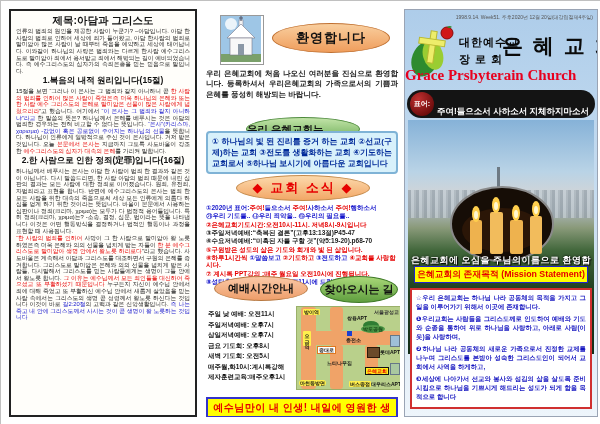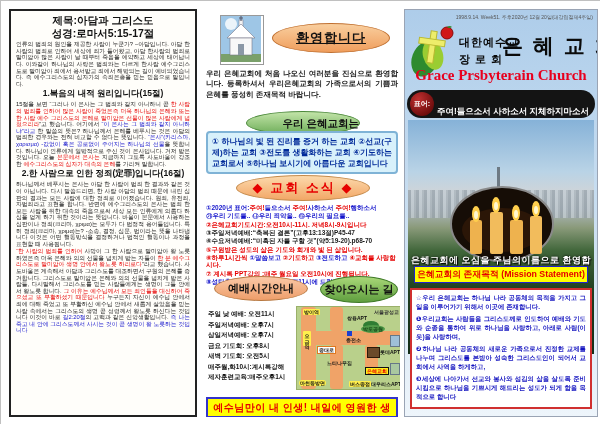--- a/index.html
+++ b/index.html
@@ -17,26 +17,26 @@
   .sermon-body{font-size:5.8px;line-height:1.14;text-align:justify;word-break:break-all;
         margin:1px 0;color:#1a1a1a;}
   .sec-h{font-size:8.5px;font-weight:bold;text-align:center;margin:1px 0;color:#111;}
   .c-k{color:#1a1a1a}.c-r{color:#e60000}.c-b{color:#1414cc}
 
   
   .mid{left:203px;width:196px;height:408px;background:#fff;}
   .church-img{position:absolute;top:6px;left:16px;width:42px;height:48px;border:1px solid #999;}
   .welcome-oval{position:absolute;top:14px;left:68px;width:116px;height:28px;border-radius:50%;
         background:linear-gradient(180deg,#f9cf9f,#ef9d5c);border:1px solid #c07030;
-        color:#111;font-weight:bold;font-size:13px;text-align:center;line-height:28px;letter-spacing:1px;text-decoration:underline;}
+        color:#111;font-weight:bold;font-size:13px;text-align:center;line-height:28px;letter-spacing:1px;}
   .welcome-text{position:absolute;top:60px;left:2px;right:2px;font-size:7.6px;font-weight:600;
         color:#222;text-align:justify;word-break:break-all;line-height:1.35;}
-  .church-is-oval{position:absolute;top:102px;left:42px;width:112px;height:22px;border-radius:50%;
+  .church-is-oval{position:absolute;top:108px;left:42px;width:112px;height:22px;border-radius:50%;
         background:linear-gradient(180deg,#c2e4a8,#6fae5a);border:1px solid #4d8a3c;
-        color:#111;font-weight:bold;font-size:10.5px;text-align:right;line-height:22px;}
+        color:#111;font-weight:bold;font-size:10.5px;text-align:left;line-height:22px;}
   .identity-box{position:absolute;top:122px;left:2px;right:2px;border:2px solid #7fb3d6;
         background:#d8f1fb;border-radius:4px;color:#002a99;font-weight:bold;font-size:8px;
         line-height:1.38;padding:3px 4px;text-align:justify;word-break:break-all;box-sizing:border-box;}
   .news-oval{position:absolute;top:166px;left:32px;width:132px;height:24px;border-radius:50%;
         background:linear-gradient(180deg,#fcd9ac,#f2a766);border:1px solid #c58a4a;
         color:#e60000;font-weight:bold;font-size:13px;text-align:center;line-height:24px;letter-spacing:2px;}
   .news-list{position:absolute;top:195px;left:2px;right:1px;font-size:6.5px;font-weight:bold;line-height:1.13;}
   .news-item{margin:0 0 1px 0;word-break:break-all;}
   .sched-oval{position:absolute;top:267px;left:10px;width:92px;height:23px;border-radius:50%;
         background:linear-gradient(180deg,#fac8a6,#ee9e6a);border:1px solid #b87840;
@@ -59,21 +59,21 @@
 
   
   .right{left:403px;width:194px;height:408px;border:1px solid #9aa4b4;box-sizing:border-box;
         background:linear-gradient(180deg,#aecdea 0%,#cfe2f2 60%,#eef5fb 100%);}
   .dateline{position:absolute;top:4px;right:4px;font-size:5px;color:#555;}
   .logo{position:absolute;top:15px;left:4px;width:48px;height:56px;}
   .denom{position:absolute;top:24px;left:54px;font-weight:bold;color:#0a0a0a;font-size:11px;
         line-height:1.5;letter-spacing:1px;}
   .big-name{position:absolute;top:22px;left:97px;width:96px;font-size:21px;font-weight:800;
         color:#0a0a0a;letter-spacing:2px;white-space:nowrap;}
-  .eng-name{position:absolute;top:57px;left:0;width:100%;text-align:center;color:#e8001e;
+  .eng-name{position:absolute;top:57px;left:0;width:100%;text-align:left;color:#e8001e;
         font-family:"Liberation Serif","DejaVu Serif",serif;font-weight:bold;font-size:15px;}
   .motto-band{position:absolute;top:80px;left:2px;right:2px;height:28px;background:#141414;
         border-radius:14px;display:flex;align-items:center;gap:3px;padding:0 3px;box-sizing:border-box;}
   .motto-circle{width:24px;height:24px;border-radius:50%;flex:0 0 24px;
         background:radial-gradient(circle at 35% 30%,#c03030,#500000);color:#fff;
         font-size:7px;font-weight:bold;text-align:center;line-height:1.2;display:flex;
         align-items:center;justify-content:center;}
   .motto-text{color:#fff;font-weight:bold;font-size:8.5px;white-space:nowrap;margin-top:16px;}
   .photo{position:absolute;top:110px;left:3px;right:3px;height:234px;
         background:linear-gradient(180deg,#86b2d8 0%,#b9d3e6 22%,#ccd4da 30%,#aeb8bf 38%,#8a9a7a 46%,#40663a 56%,#1e3d20 74%,#132d18 100%);}
@@ -92,21 +92,20 @@
   .mission-box p{margin:0 0 3px 0;}
   .vert{writing-mode:vertical-rl;text-orientation:upright;}
 </style>
 </head>
 <body>
 
 <div class="page">
 
   <section class="panel left">
     <div class="subject">제목:아담과 그리스도</div>
-    <div class="scripture">성경:로마서5:15-17절</div>
     <p class="sermon-body"><span class="c-k"> 인류의 범죄의 원인을 제공한 사람이 누군가? –아담입니다. 아담 한 사람의 범죄로 인하여 세상에 죄가 들어왔고, 아담 한사람의 범죄로 말미암아 많은 사람이 날 때부터 죽음을 예약하고 세상에 태어납니다. 이와같이 하나님의 사랑은 범죄와는 다르게 한사람 예수그리스도로 말미암아 죄에서 용서받고 죄에서 해방되는 길이 예비되었습니다. 즉 예수그리스도의 십자가의 속죄은총을 믿는 믿음으로 말입니다.</span></p>
     <div class="sec-h">1.복음의 내적 원리입니다(15절)</div>
     <p class="sermon-body"><span class="c-k"> 15절을 보면 “그러나 이 은사는 그 범죄와 같지 아니하니 곧 </span><span class="c-r">한 사람의 범죄를 인하여 많은 사람이 죽었은즉 더욱 하나님의 은혜와 또는 한 사람 예수 그리스도의 은혜로 말미암은 선물이 많은 사람에게 넘쳤으리라</span><span class="c-k">”고 했습니다. 여기에서 </span><span class="c-b">“이 은사는 그 범죄와 같지 아니하냐”라고</span><span class="c-k"> 한 말씀의 뜻은? 하나님께서 은혜를 베푸시는 것은 아담의 범죄한 경우와는 전혀 비교할 수 없다는 뜻입니다. </span><span class="c-b">“은사”(카리스마, χαρισμα) -값없이 혹은 공로없이 주어지는 하나님의 선물</span><span class="c-k">을 뜻합니다. 하나님이 인류에게 일방적으로 주신 것이 은사입니다. 거저 받은것입니다. 오늘 </span><span class="c-r">본문에서 은사는</span><span class="c-k"> 지금까지 그토록 사도바울이 강조한 </span><span class="c-r">예수그리스도의 십자가 대속의 은혜</span><span class="c-k">를 가리켜 말합니다.</span></p>
     <div class="sec-h">2.한 사람으로 인한 정죄(定罪)입니다(16절)</div>
     <p class="sermon-body"><span class="c-k"> 하나님께서 베푸시는 은사는 아담 한 사람이 범죄 한 결과와 같은 것이 아닙니다. 다시 말씀드리면, 한 사람 아담의 범죄 때문에 내린 심판의 결과는 모든 사람에 대한 정죄로 이어졌습니다. 원죄, 유전죄, 자범죄라고 표현을 합니다. 반면에 예수그리스도의 은사는 범죄 한 모든 사람을 위한 대속의 죽음으로써 세상 모든 인류에게 의롭다 하심을 얻게 하기 위한 것이라는 뜻입니다. 바울이 본문에서 사용하는 심판이나 정죄(크리마, χριμα)는 모두가 다 법정적 용어들입니다. 특히 정죄(크리마, χριμα)는? -소송, 결정, 심문, 법이라는 뜻을 나타냅니다 이것은 어떤 행동방식을 결정하거나 법적인 행동이나 과정을 표현할 때 사용됩니다.</span></p>
     <p class="sermon-body"><span class="c-r"> “한 사람의 범죄를 인하여 </span><span class="c-k">사망이 그 한 사람으로 말미암아 왕 노릇 하였은즉 더욱 은혜와 의의 선물을 넘치게 받는 자들이 </span><span class="c-r">한 분 예수그리스도로 말미암아 생명 안에서 왕노릇 하리로다</span><span class="c-k">”라고 했습니다. 사도바울은 계속해서 아담과 그리스도를 대조하면서 구원의 은혜를 증거합니다. 그리스도로 말미암은 은혜와 의의 선물을 넘치게 받은 사람들, 다시말해서 그리스도를 믿는 사람들에게는 생명이 그들 안에서 왕노릇 합니다. </span><span class="c-r">그 이유는 예수님께서 모든 죄인들을 대신하여 죽으셨고 또 부활하셨기 때문입니다 </span><span class="c-k">누구든지 자신이 예수님 안에서 죄에 대해 죽었고 또 부활하신 예수님 안에서 새롭게 살았음을 믿는 사람 속에서는 그리스도의 생명 곧 성령께서 왕노릇 하신다는 것입니다 이것이 바로 </span><span class="c-b">갈2:20절</span><span class="c-k">의 고백과 같은 신앙생활입니다. </span><span class="c-b">즉 나는 죽고 내 안에 그리스도께서 사시는 것이 곧 생명이 왕 노릇하는 것입니다</span></p>
   </section>
 
   <section class="panel mid">
     <div class="church-img">
@@ -115,21 +114,21 @@
         <circle cx="10" cy="8" r="6" fill="#ffffff" opacity="0.8"></circle>
         <rect x="0" y="38" width="40" height="8" fill="#7aa06a"></rect>
         <rect x="18" y="4" width="4" height="10" fill="#f4f4f4" stroke="#778" stroke-width="0.5"></rect>
         <path d="M20 0 L20 5 M18 2 L22 2" stroke="#556" stroke-width="1"></path>
         <polygon points="20,8 6,22 34,22" fill="#ffffff" stroke="#778" stroke-width="0.6"></polygon>
         <rect x="9" y="22" width="22" height="17" fill="#f8f8f8" stroke="#778" stroke-width="0.6"></rect>
         <rect x="17" y="28" width="6" height="11" fill="#8b98a6"></rect>
       </svg>
     </div>
     <div class="welcome-oval">환영합니다</div>
-    <div class="welcome-text"> 우리 은혜교회에 처음 나오신 여러분을 진심으로 환영합니다. 등록하셔서 우리은혜교회의 가족으로서의 기쁨과 은혜를 풍성히 존재목적 바랍니다.</div>
+    <div class="welcome-text"> 우리 은혜교회에 처음 나오신 여러분을 진심으로 환영합니다. 등록하셔서 우리은혜교회의 가족으로서의 기쁨과 은혜를 풍성히 해방되는 바랍니다.</div>
     <div class="church-is-oval">우리 은혜교회는</div>
     <div class="identity-box">① 하나님의 빛 된 진리를 증거 하는 교회 ②선교(구제)하는 교회 ③전도를 생활화하는 교회 ④기도하는 교회로서 ⑤하나님 보시기에 아름다운 교회입니다</div>
     <div class="news-oval">◆ 교회 소식 ◆</div>
     <div class="news-list">
       <div class="news-item"><span class="c-b">①2020년 표어:</span><span class="c-r">주여!</span><span class="c-b">들으소서 </span><span class="c-r">주여!</span><span class="c-b">사하소서 </span><span class="c-r">주여!</span><span class="c-b">행하소서</span></div>
       <div class="news-item"><span class="c-b">㉮우리 기도를..  ㉯우리 죄악을..  ㉰우리의 필요를..</span></div>
       <div class="news-item"><span class="c-r">②은혜교회기도시간:오전10시-11시. 저녁8시-9시입니다</span></div>
       <div class="news-item"><span class="c-k">③주일저녁예배:“축복된 결론”(고후13:13절)P45-47</span></div>
       <div class="news-item"><span class="c-k">④수요저녁예배:“미혹된 자를 구할 것”(약5:19-20).p68-70</span></div>
       <div class="news-item"><span class="c-r">⑤구원받은 성도의 삶은 기도와 회개와 빛 된 삶입니다.</span></div>

